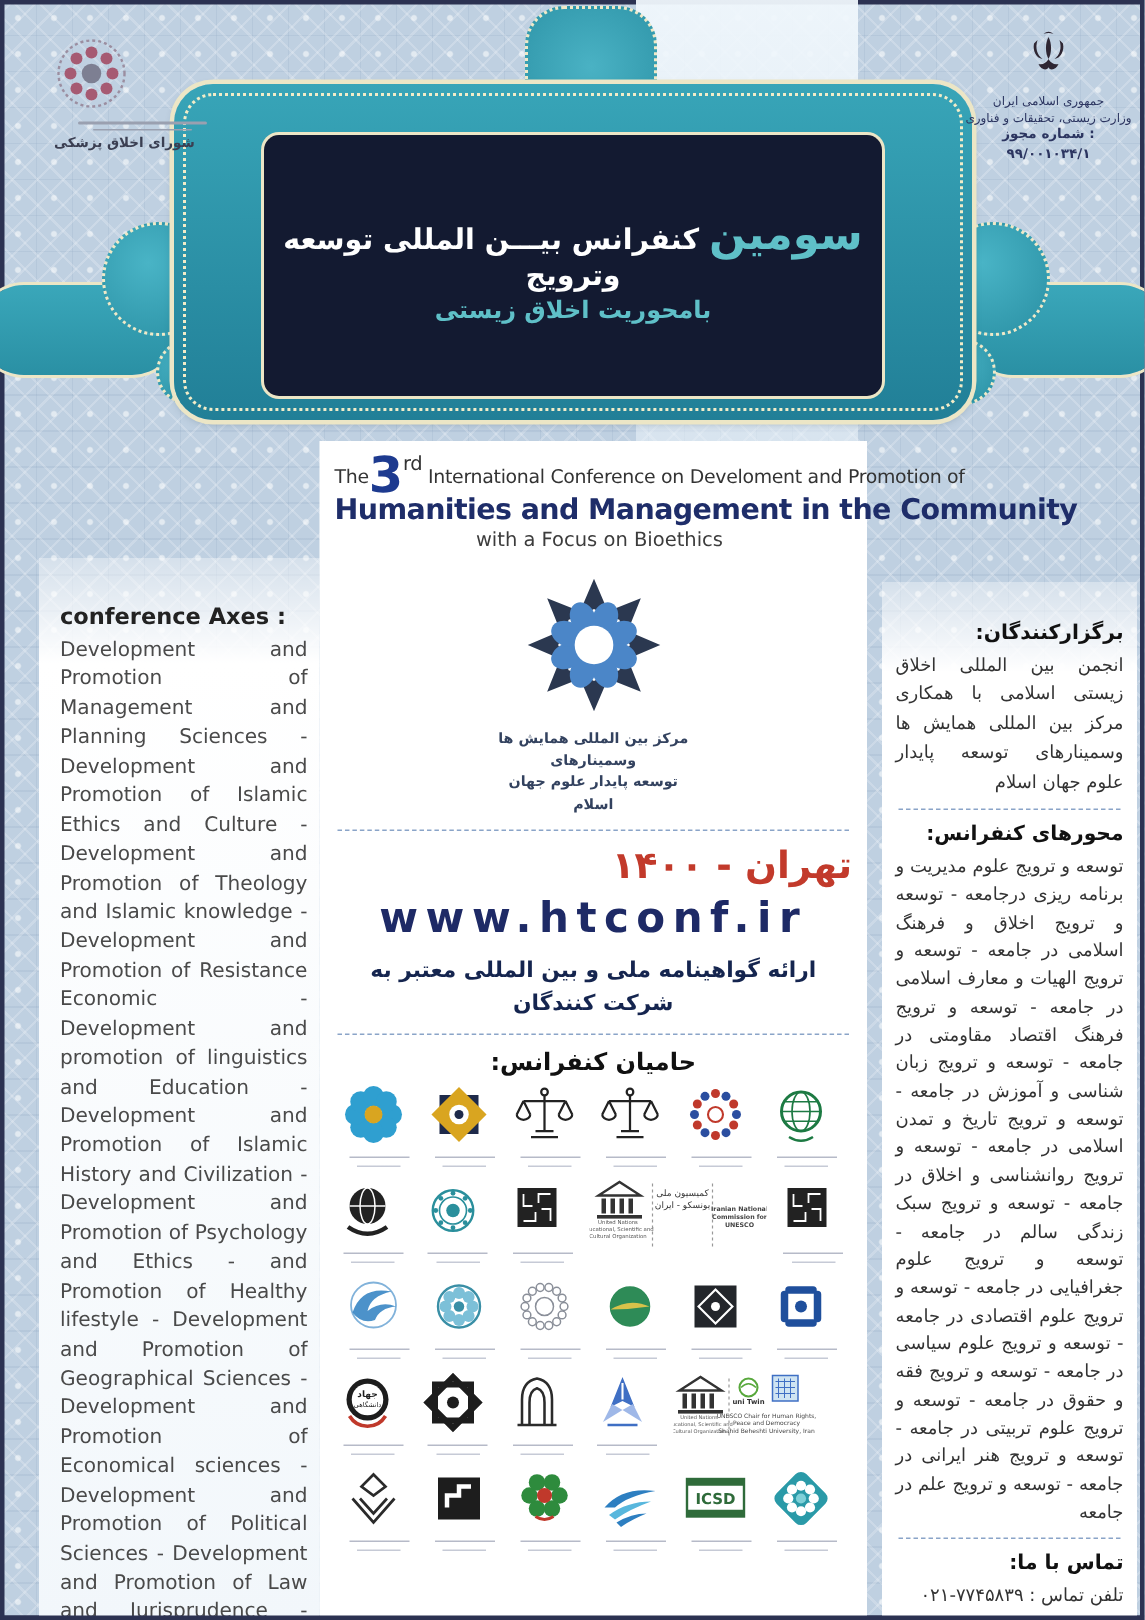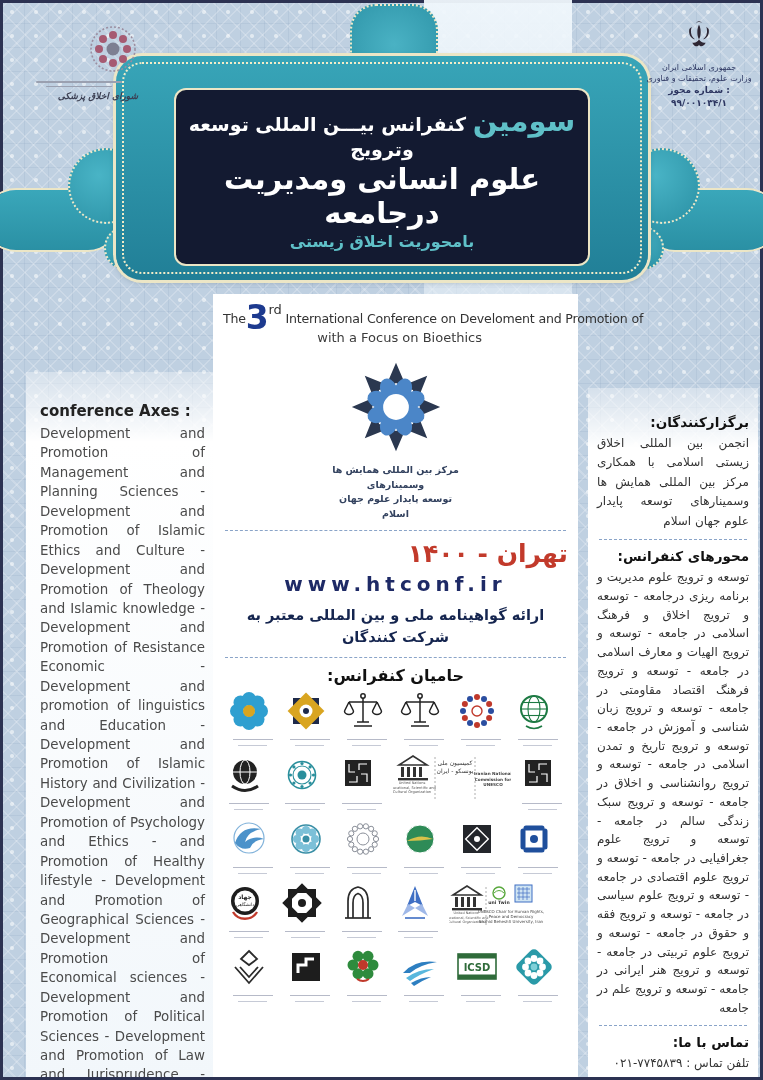--- a/index.html
+++ b/index.html
@@ -11,21 +11,21 @@
       repeating-linear-gradient(45deg, rgba(255,255,255,.20) 0 1.5px, transparent 1.5px 12px),
       repeating-linear-gradient(-45deg, rgba(255,255,255,.20) 0 1.5px, transparent 1.5px 12px),
       repeating-linear-gradient(0deg, rgba(130,155,185,.16) 0 1px, transparent 1px 24px),
       repeating-linear-gradient(90deg, rgba(130,155,185,.16) 0 1px, transparent 1px 24px);
     background-size:24px 24px,auto,auto,auto,auto;
     box-shadow:inset 0 0 0 3px #2c3252;}
   .light-band{position:absolute;left:424px;top:0;width:148px;height:296px;
     background:linear-gradient(180deg,rgba(240,247,252,.95),rgba(236,244,250,.55));z-index:1;}
 
   
-  .sbmu{position:absolute;left:20px;top:24px;width:118px;text-align:right;z-index:4;font-style:italic;}
+  .sbmu{position:absolute;left:36px;top:24px;width:118px;text-align:left;z-index:4;}
   .squig{height:1.6px;background:#9aa0b0;border-radius:1px;margin:3px auto 0;}
   .sbmu .cap{font-size:9px;color:#3b3f52;font-weight:bold;margin-top:4px;}
   .isc-box{position:absolute;left:142px;top:40px;width:78px;height:44px;background:#ffd23e;
     border:4px solid #d8431f;box-sizing:border-box;text-align:center;z-index:4;}
   .isc-box .isc-t{font-size:21px;font-weight:900;color:#111;letter-spacing:1px;line-height:24px;display:block;}
   .isc-sub{height:5px;margin:1px 3px 0;background:repeating-linear-gradient(90deg,#c33 0 3px,transparent 3px 5px);}
   .gov{position:absolute;right:6px;top:18px;width:116px;text-align:center;z-index:4;color:#2c3560;}
   .gov .g1{font-size:8px;line-height:11px;}
   .gov .g2{font-size:8px;line-height:11px;}
   .gov .g3{font-size:9px;font-weight:bold;line-height:13px;}
@@ -70,21 +70,21 @@
   .t-line1{font-size:12.6px;color:#333;white-space:nowrap;letter-spacing:-.2px;}
   .t-the{font-size:12.6px;color:#333;}
   .t-num{font-size:33px;font-weight:bold;color:#1d3a8f;line-height:20px;vertical-align:-6px;}
   .t-ord{font-size:13px;color:#333;vertical-align:9px;}
   .t-line2{font-size:19px;font-weight:bold;color:#1e2d69;letter-spacing:-.4px;margin-top:2px;white-space:nowrap;}
   .t-line3{font-size:13px;color:#3c3c3c;text-align:right;padding-right:86px;margin-top:2px;}
   .org-logos{display:flex;justify-content:center;gap:44px;margin-top:16px;}
   .org{width:140px;text-align:center;}
   .org .cap{font-size:9.5px;font-weight:bold;color:#33425f;line-height:1.55;direction:rtl;margin-top:6px;}
   .city{font-size:25px;font-weight:bold;color:#c23a2b;text-align:right;direction:rtl;margin-top:6px;}
-  .site{font-size:20px;font-weight:bold;color:#1e2a66;text-align:center;letter-spacing:5px;margin-top:4px;}
+  .site{font-size:28px;font-weight:bold;color:#1e2a66;text-align:center;letter-spacing:5px;margin-top:4px;}
   .cert{font-size:14.5px;font-weight:bold;color:#15254f;text-align:center;direction:rtl;line-height:1.55;margin-top:8px;}
   .sp-title{font-size:16px;font-weight:bold;color:#111;text-align:center;direction:rtl;margin:6px 0 4px;}
   .sp-grid{display:flex;flex-direction:column;gap:6px;}
   .sp-row{display:flex;justify-content:center;align-items:flex-start;gap:5px;}
   .sp-cell{width:52px;}
   .sp-cell.wide{width:120px;}
   .squig2{width:44px;height:8px;margin:2px auto 0;
     background:linear-gradient(#b6bac8 0 0) top/92% 1.4px no-repeat,
                linear-gradient(#c6cad6 0 0) bottom/66% 1.4px no-repeat;}
 
@@ -121,55 +121,55 @@
     <svg width="40" height="40" viewBox="0 0 60 60">
       <g fill="#2e2633">
         <path d="M30 10 c3.4 6 3.4 16 0 22 c-3.4 -6 -3.4 -16 0 -22z"></path>
         <path d="M30 32 c2 4 6 6 10 5 c-2 5 -8 7.5 -10 3.2 c-2 4.3 -8 2 -10 -3.2 c4 1 8 -1 10 -5z"></path>
         <path d="M19 13 c-2.5 8 -.5 15 5 19 c-6.5 -1 -10 -8.5 -8.5 -15.5z"></path>
         <path d="M41 13 c2.5 8 .5 15 -5 19 c6.5 -1 10 -8.5 8.5 -15.5z"></path>
         <path d="M25 7 q5 -4.5 10 0 q-5 -2.2 -10 0z"></path>
       </g>
     </svg>
     <div class="g1">جمهوری اسلامی ایران</div>
-    <div class="g2">وزارت علوم، تحقیقات و فناوری</div>
+    <div class="g2">وزارت زیستی، تحقیقات و فناوری</div>
     <div class="g3">
       <span>شماره مجوز :</span>
       <span dir="ltr">۹۹/۰۰۱۰۳۴/۱</span>
     </div>
   </div>
 
   <div class="wing l"></div>
   <div class="wing r"></div>
   <div class="curl" style="left:68px;top:148px;width:72px;height:72px;"></div>
   <div class="curl" style="left:104px;top:226px;width:40px;height:40px;"></div>
   <div class="curl" style="left:624px;top:148px;width:72px;height:72px;"></div>
   <div class="curl" style="left:620px;top:226px;width:40px;height:40px;"></div>
   <div class="medallion"></div>
   <div class="frame">
     <div class="banner">
       <div class="bl1">
         <span class="hl">سومین</span>
         <span>کنفرانس بیـــن المللی توسعه وترویج</span>
       </div>
-      <div class="bl2">علوم انسانی ومدیریت درجامعه</div>
       <div class="bl3">بامحوریت اخلاق زیستی</div>
     </div>
   </div>
 
   <div class="panel panel-left">
     <div class="pl-title">conference Axes :</div>
     <div class="pl-body">Development and Promotion of Management and Planning Sciences - Development and Promotion of Islamic Ethics and Culture - Development and Promotion of Theology and Islamic knowledge - Development and Promotion of Resistance Economic - Development and promotion of linguistics and Education - Development and Promotion of Islamic History and Civilization - Development and Promotion of Psychology and Ethics - and Promotion of Healthy lifestyle - Development and Promotion of Geographical Sciences - Development and Promotion of Economical sciences - Development and Promotion of Political Sciences - Development and Promotion of Law and Jurisprudence - Development and Promotion of Educational Sciences - Development and Promotion of Iranian Art - Development and Promotion of Science</div>
   </div>
 
   <div class="panel panel-center">
     <div class="t-line1">
       <span class="t-the">The</span><span class="t-num">3</span><span class="t-ord">rd</span>
       <span>International Conference on Develoment and Promotion of</span>
     </div>
+    <div class="t-line2">Humanities and Management in the Community</div>
     <div class="t-line3">with a Focus on Bioethics</div>
 
     <div class="org-logos">
       <div class="org">
         <svg width="92" height="92" viewBox="0 0 100 100">
           <g fill="#2b3850">
             <path d="M50 2 L62 30 L50 24 L38 30 Z"></path>
             <path d="M50 2 L62 30 L50 24 L38 30 Z" transform="rotate(45 50 50)"></path>
             <path d="M50 2 L62 30 L50 24 L38 30 Z" transform="rotate(90 50 50)"></path>
             <path d="M50 2 L62 30 L50 24 L38 30 Z" transform="rotate(135 50 50)"></path>

